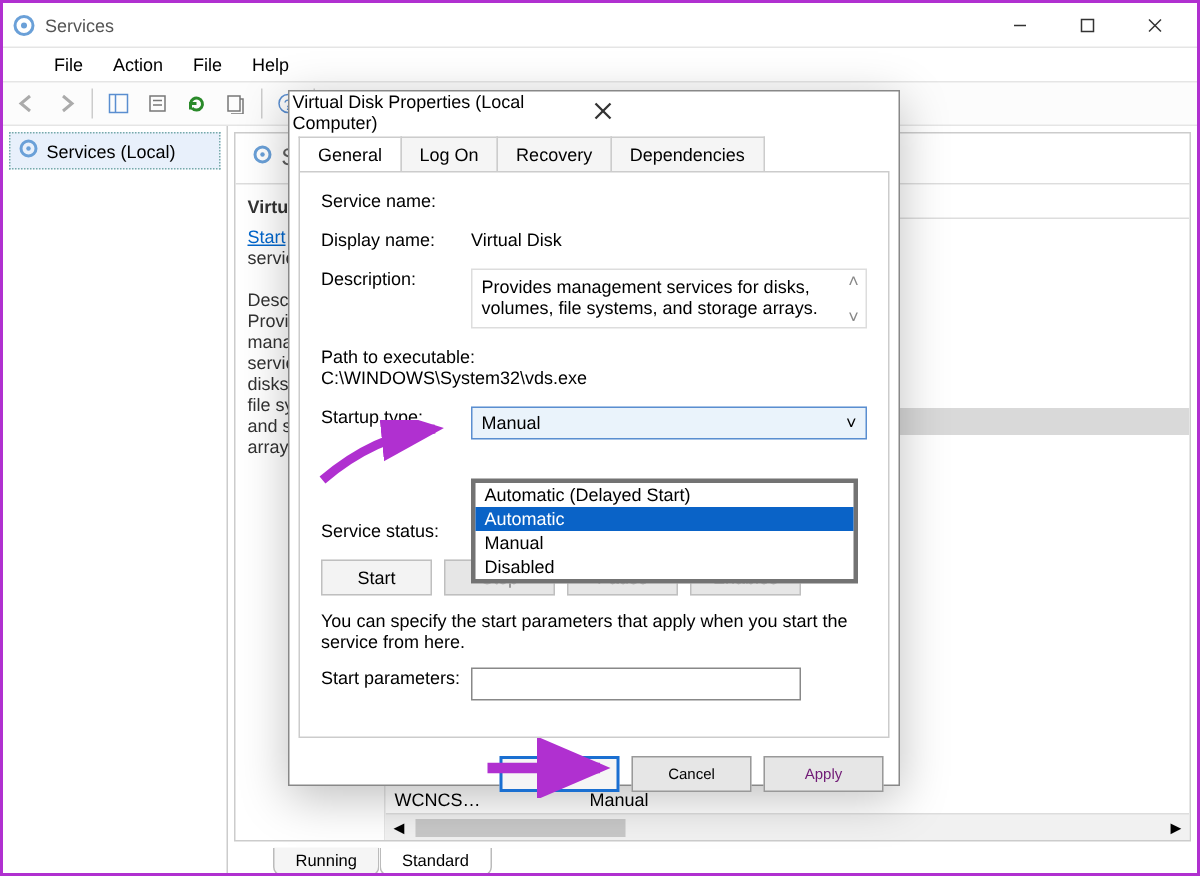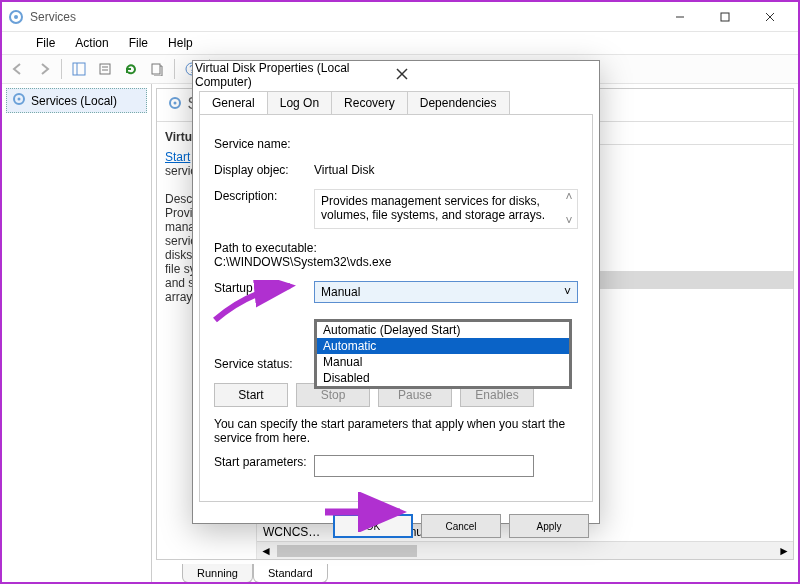--- a/index.html
+++ b/index.html
@@ -73,21 +73,21 @@
     border:1px solid #888;
     box-shadow: 0 8px 30px rgba(0,0,0,0.25);
     display:flex; flex-direction:column;
   }
   .dialog .dtitle { height:30px; display:flex; align-items:center; padding:0 2px;}
   .dialog .dtitle span { flex:1; }
   .dialog .dtabs { display:flex; padding:2px 6px 0 6px;}
   .dialog .dtab { padding:4px 12px; border:1px solid #ccc; border-bottom:none; background:#f5f5f5; font-size:12px; margin-right:-1px;}
   .dialog .dtab.active { background:#fff; }
   .dialog .dpane { flex:1; border:1px solid #ccc; margin:0 6px 6px 6px; padding:12px 14px; position:relative;}
-  .field { display:flex; margin-bottom:12px; align-items:flex-start;margin-top:10px;}
+  .field { display:flex; margin-bottom:12px; align-items:flex-start;}
   .field .lbl { width:100px; }
   .field .val { flex:1; }
   .descbox { border:1px solid #ddd; padding:4px 6px; height:40px; overflow:hidden; position:relative;}
   .descbox .scrolly { position:absolute; right:0; top:0; bottom:0; width:16px; display:flex; flex-direction:column; align-items:center; justify-content:space-between; color:#888;}
   .combo { height:22px; border:1px solid #5a8ed0; background:#eaf3fb; display:flex; align-items:center; padding:0 6px; justify-content:space-between;}
   .dropdown {
     position:absolute;
     left: calc(14px + 100px);
     top: 204px;
     width: 258px;
@@ -98,21 +98,21 @@
   .dropdown .opt { padding:1px 6px; }
   .dropdown .opt.sel { background:#0a63c7; color:#fff;}
   .svcbtns { display:flex; gap:8px; margin-bottom:10px;}
   .svcbtns button { width:74px; height:24px; background:#e6e6e6; border:1px solid #bfbfbf; font-family:inherit; font-size:12px;}
   .svcbtns button:first-child { background:#f3f3f3; }
   .svcbtns button:not(:first-child){ color:#888; }
   .param-input { width:220px; height:22px; border:1px solid #888; }
   .dialog-buttons { display:flex; gap:8px; justify-content:flex-end; padding:6px 10px 10px 0;}
   .dialog-buttons button { width:80px; height:24px; font-family:inherit; font-size:10px; border:1px solid #999; background:#e6e6e6;}
   .dialog-buttons button.primary { border:2px solid #1a6fd1; background:#f5f5f5;}
-  .dialog-buttons button.disabled { color:#000000; }
+  .dialog-buttons button.disabled { color:#701a75; }
 
   
   .arrow-annot { position:absolute; pointer-events:none; }
 
   svg.icon { width:16px; height:16px; }
 </style>
 </head>
 <body>
 
 <div class="titlebar">
@@ -396,21 +396,21 @@
     <div class="dtab active">General</div>
     <div class="dtab">Log On</div>
     <div class="dtab">Recovery</div>
     <div class="dtab">Dependencies</div>
   </div>
   <div class="dpane">
     <div class="field">
       <div class="lbl">Service name:</div>
     </div>
     <div class="field">
-      <div class="lbl">Display objec:</div>
+      <div class="lbl">Display name:</div>
       <div class="val">Virtual Disk</div>
     </div>
     <div class="field">
       <div class="lbl">Description:</div>
       <div class="val descbox">
         <span>Provides management services for disks, volumes, file systems, and storage arrays.</span>
         <div class="scrolly">
             <span>˄</span>
             <span>˅</span>
           </div>

